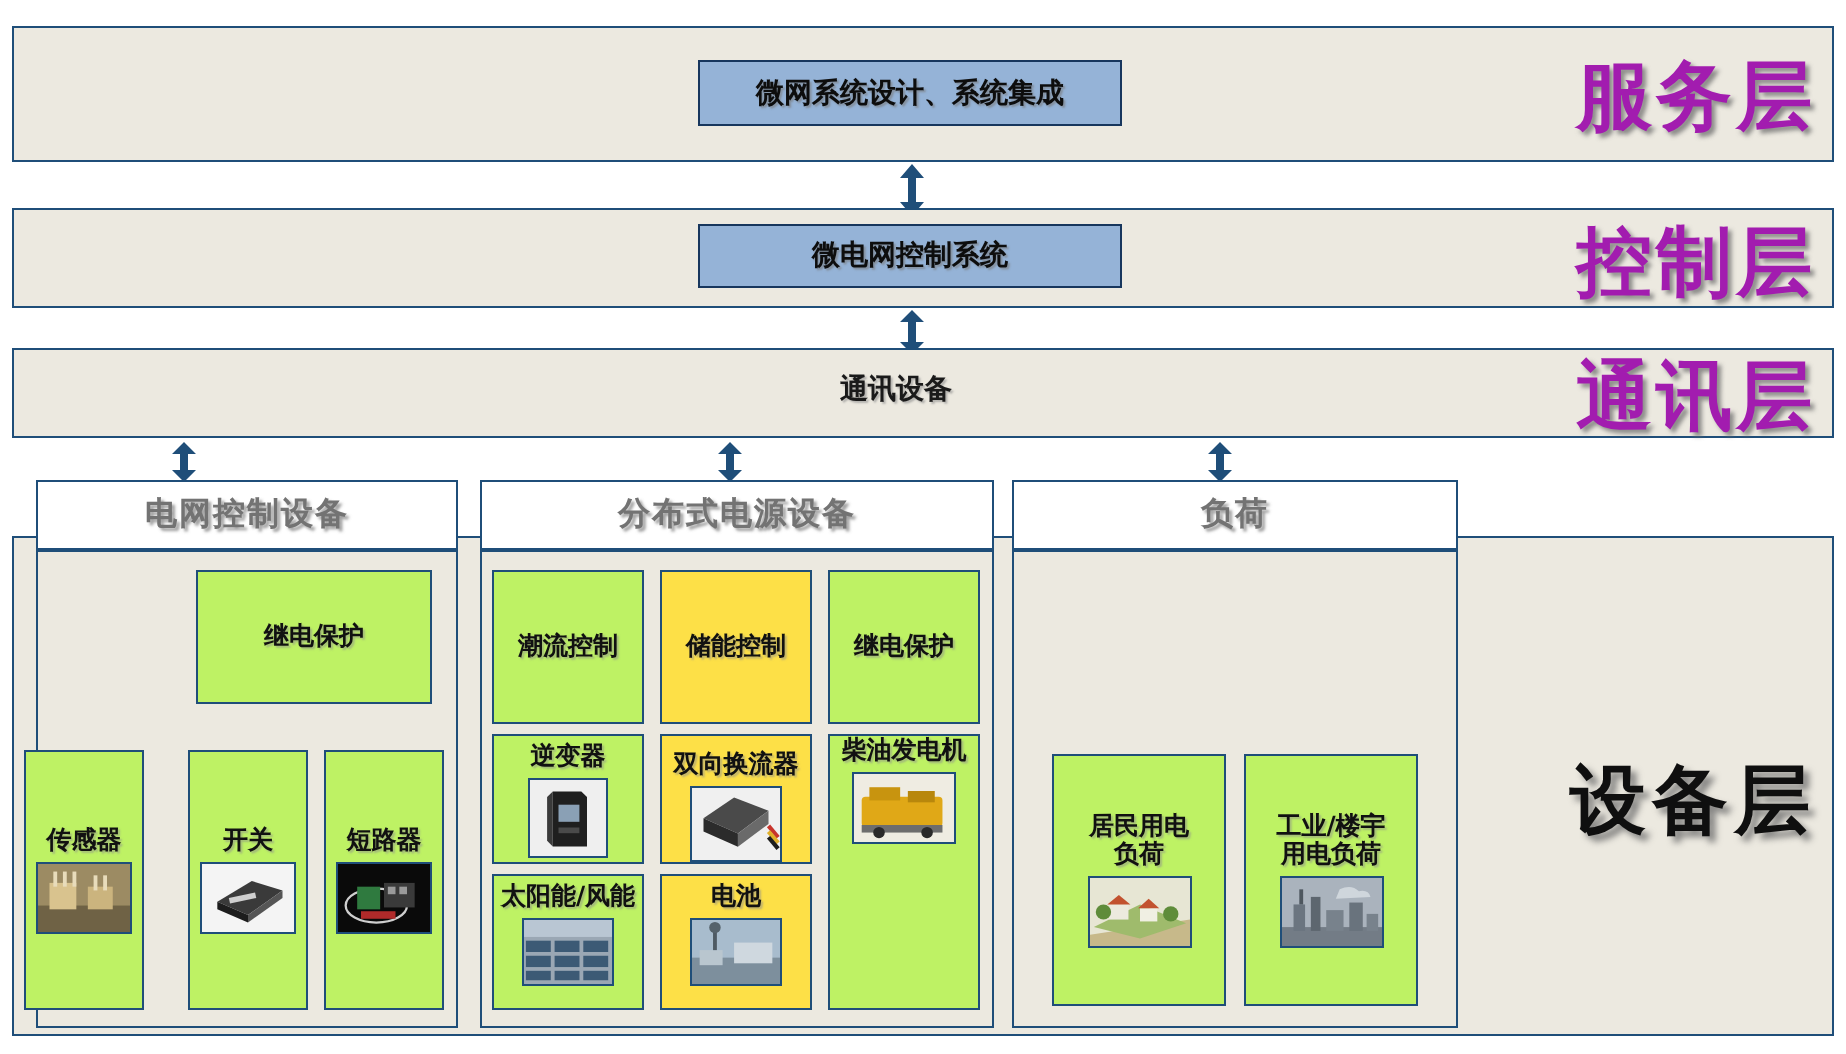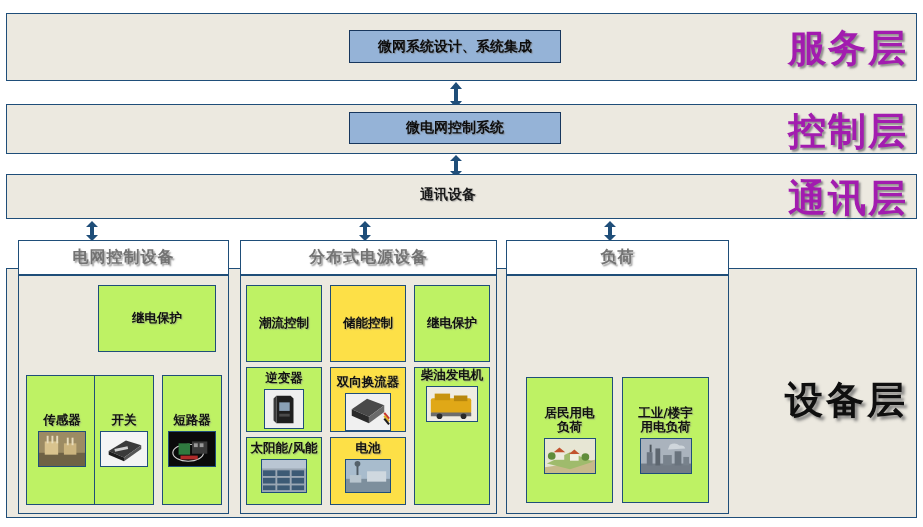--- a/index.html
+++ b/index.html
@@ -173,21 +173,21 @@
 
 <div class="big-layer-label" style="left:785px; top:375px; font-size:38px;">设备层</div>
 
 <div class="col-head" style="left:18px; top:240px; width:211px; height:35px;">电网控制设备</div>
 <div class="col-body" style="left:18px; top:275px; width:211px; height:239px;"></div>
 
 <div class="cell" style="left:98px; top:285px; width:118px; height:67px;">
   <span class="lbl">继电保护</span>
 </div>
 
-<div class="cell" style="left:26px; top:375px; width:72px; height:130px;">
+<div class="cell" style="left:12px; top:375px; width:60px; height:130px;">
   <span class="lbl">传感器</span>
   <span class="thumb" style="width:48px;height:36px;background:#8b7a55;">
     <svg viewBox="0 0 48 36" preserveAspectRatio="none" aria-hidden="true">
       <rect width="48" height="36" fill="#9c8b63"></rect>
       <rect y="22" width="48" height="14" fill="#6f6245"></rect>
       <rect x="6" y="10" width="14" height="14" fill="#d9c38e"></rect>
       <rect x="26" y="12" width="13" height="12" fill="#cbb47e"></rect>
       <rect x="8" y="4" width="2" height="8" fill="#e8dcbb"></rect>
       <rect x="13" y="4" width="2" height="8" fill="#e8dcbb"></rect>
       <rect x="18" y="4" width="2" height="8" fill="#e8dcbb"></rect>

